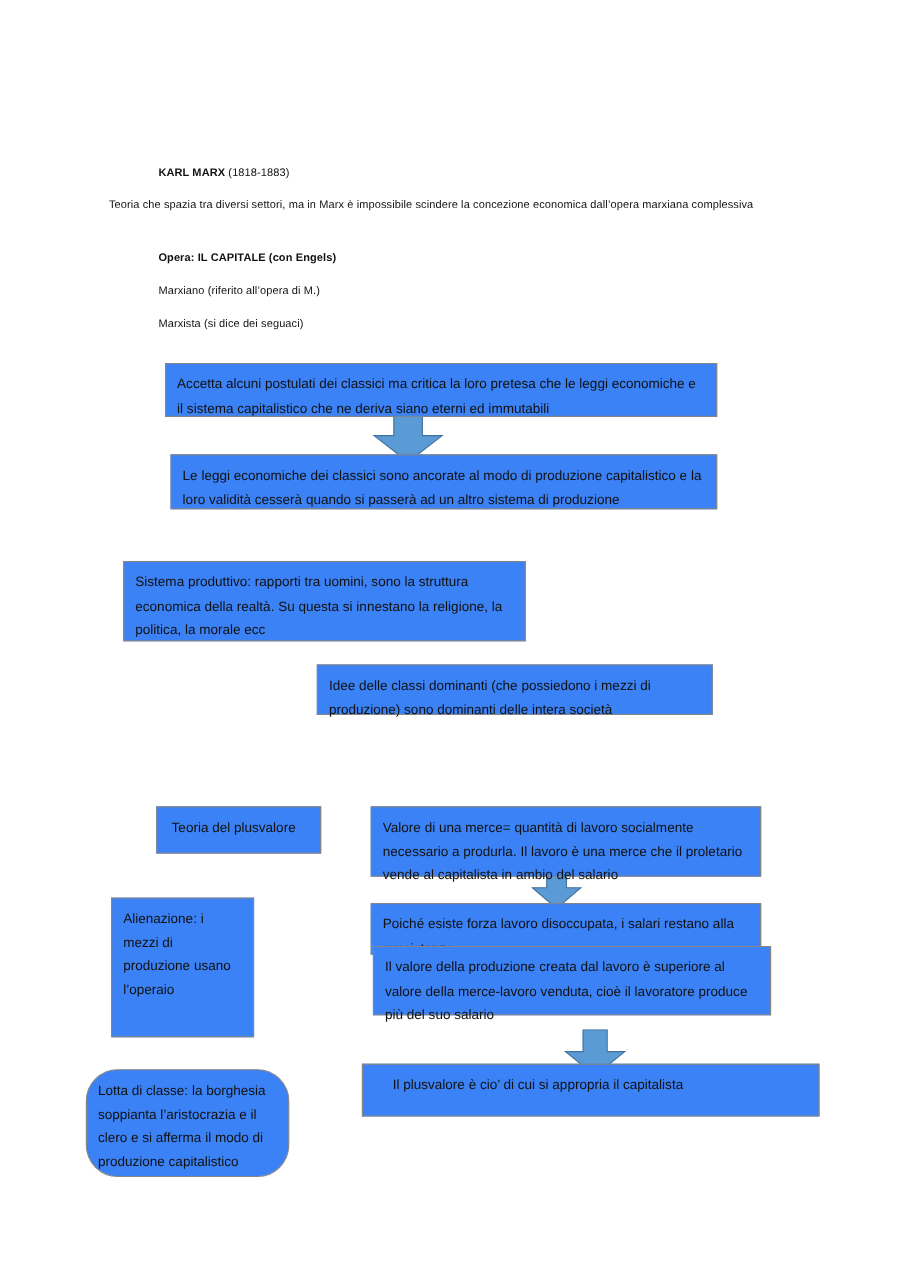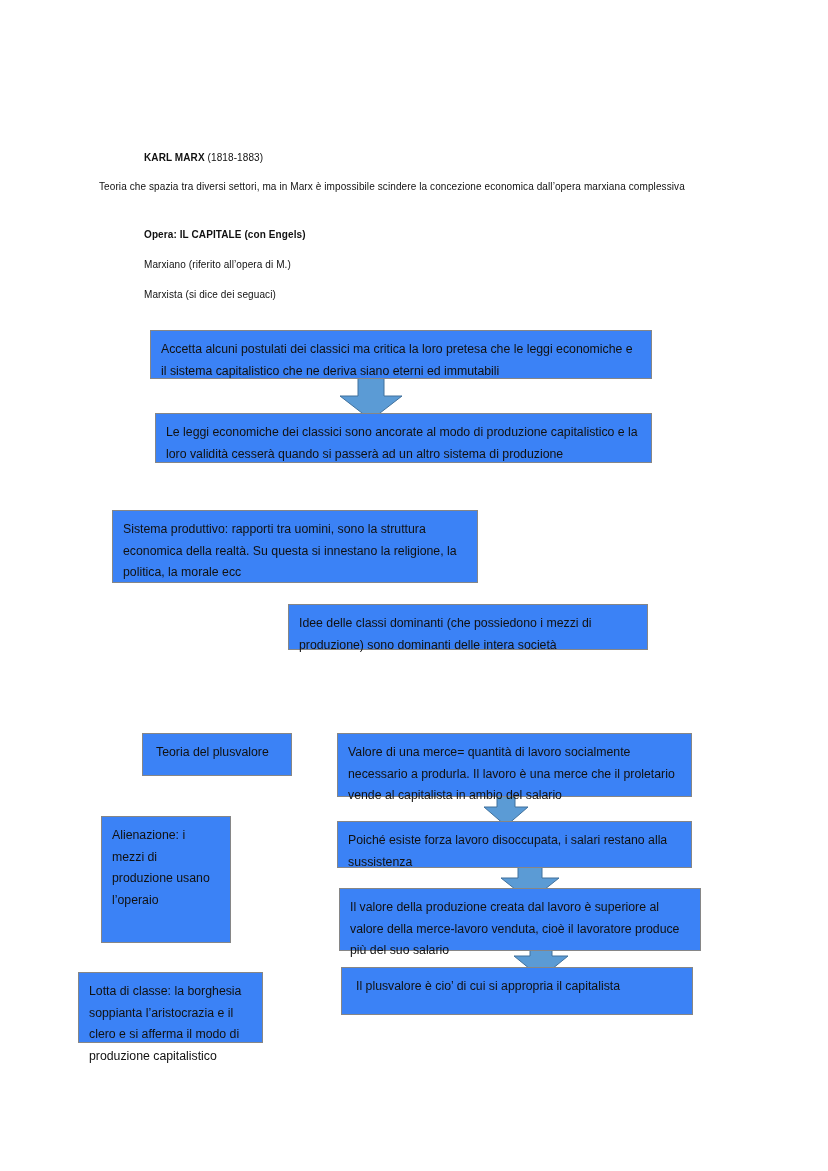--- a/index.html
+++ b/index.html
@@ -126,19 +126,19 @@
 
 
   <div class="box" style="left:142px; top:733px; width:150px; height:43px; padding-left:13px;">Teoria del plusvalore</div>
 
   <div class="box" style="left:337px; top:733px; width:355px; height:64px;">Valore di una merce= quantità di lavoro socialmente necessario a produrla. Il lavoro è una merce che il proletario vende al capitalista in ambio del salario</div>
 
   <div class="box" style="left:101px; top:816px; width:130px; height:127px;">Alienazione: i mezzi di produzione usano l’operaio</div>
 
   <div class="box" style="left:337px; top:821px; width:355px; height:47px;">Poiché esiste forza lavoro disoccupata, i salari restano alla sussistenza</div>
 
-  <div class="box" style="left:339px; top:888px; width:362px; height:63px;">Il valore della produzione creata dal lavoro è superiore al valore della merce-lavoro venduta, cioè il lavoratore produce più del suo salario</div>
+  <div class="box" style="left:339px; top:860px; width:362px; height:63px;">Il valore della produzione creata dal lavoro è superiore al valore della merce-lavoro venduta, cioè il lavoratore produce più del suo salario</div>
 
-  <div class="box" style="left:78px; top:972px; width:185px; height:71px;">Lotta di classe: la borghesia soppianta l’aristocrazia e il clero e si afferma il modo di produzione capitalistico</div>
+  <div class="box" style="left:78px; top:972px; width:185px; height:98px;border-radius:29px;">Lotta di classe: la borghesia soppianta l’aristocrazia e il clero e si afferma il modo di produzione capitalistico</div>
 
-  <div class="box" style="left:341px; top:967px; width:352px; height:48px; padding-left:14px;">Il plusvalore è cio’ di cui si appropria il capitalista</div>
+  <div class="box" style="left:329px; top:967px; width:416px; height:48px; padding-left:27px;">Il plusvalore è cio’ di cui si appropria il capitalista</div>
 
 </div>
 
 </body></html>

